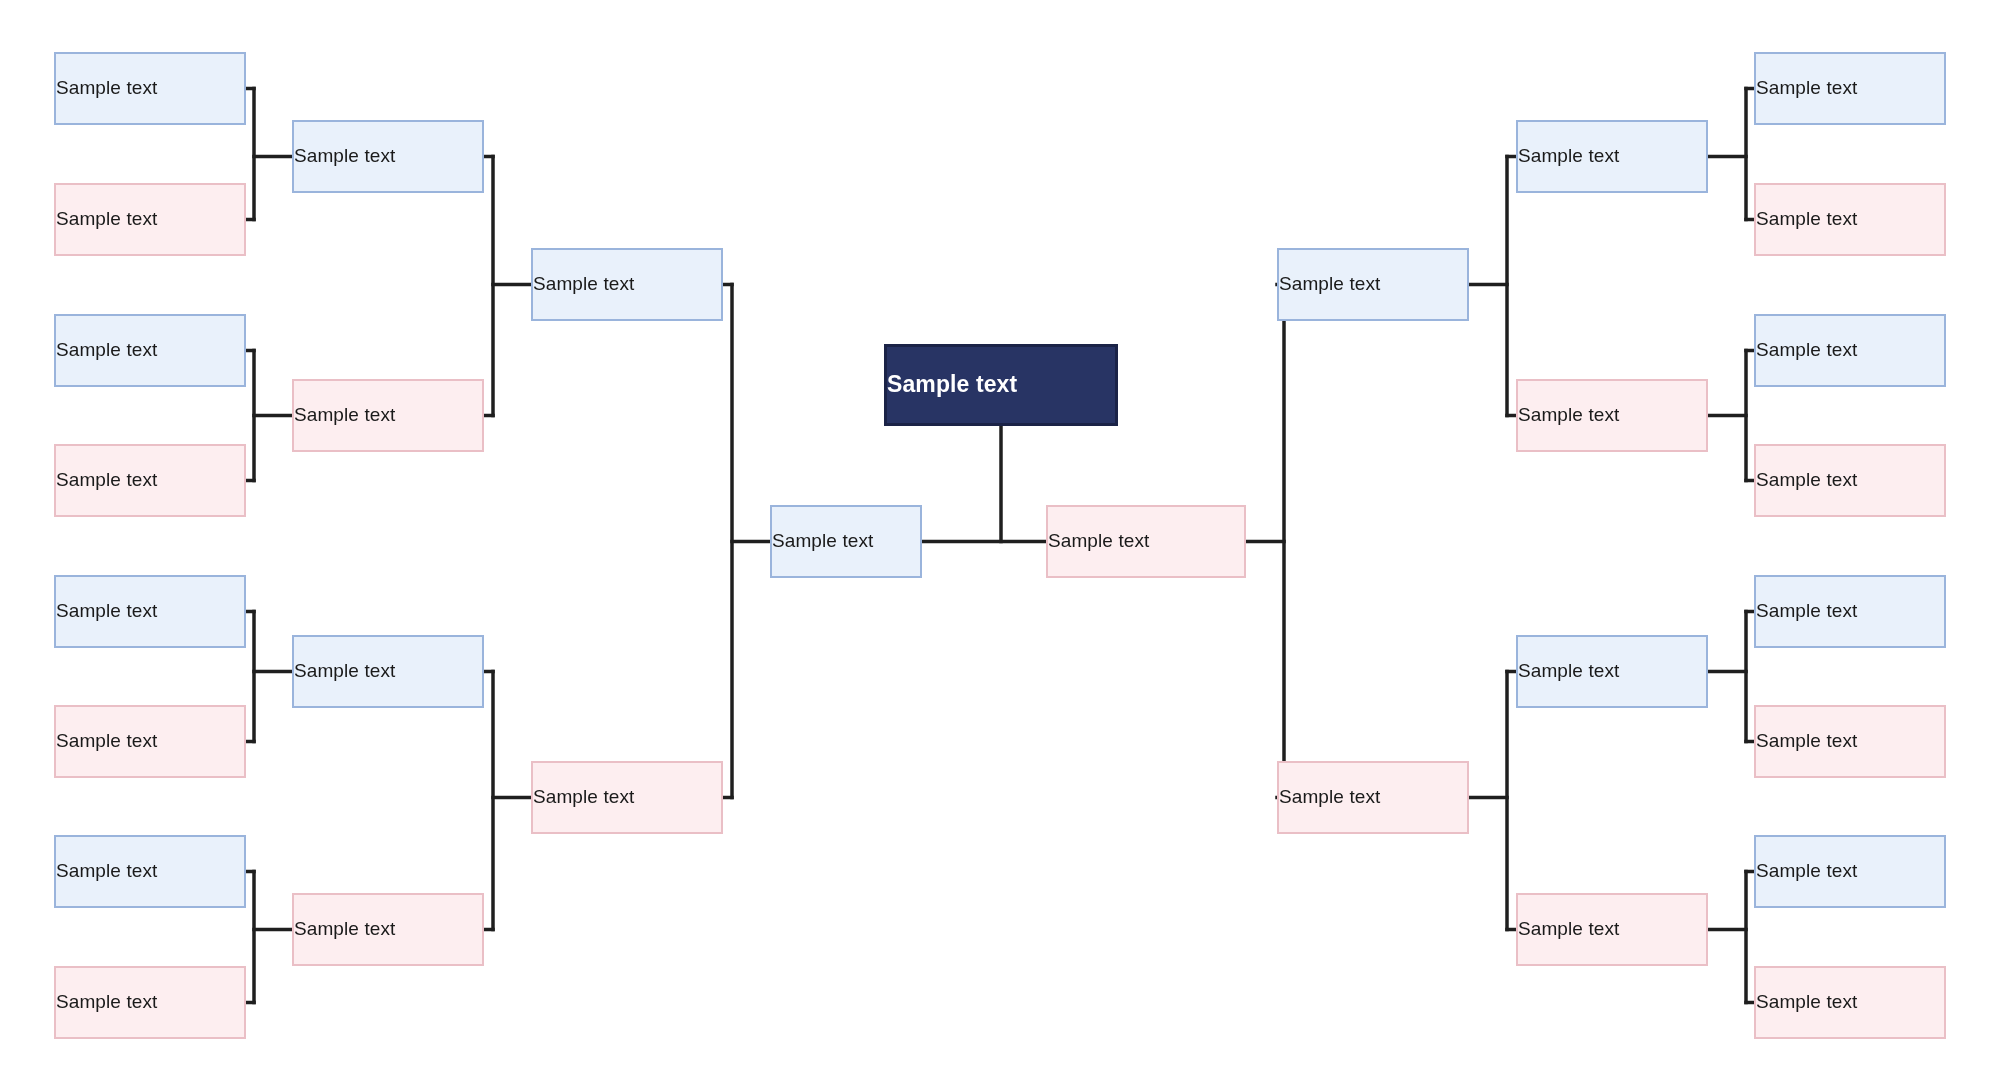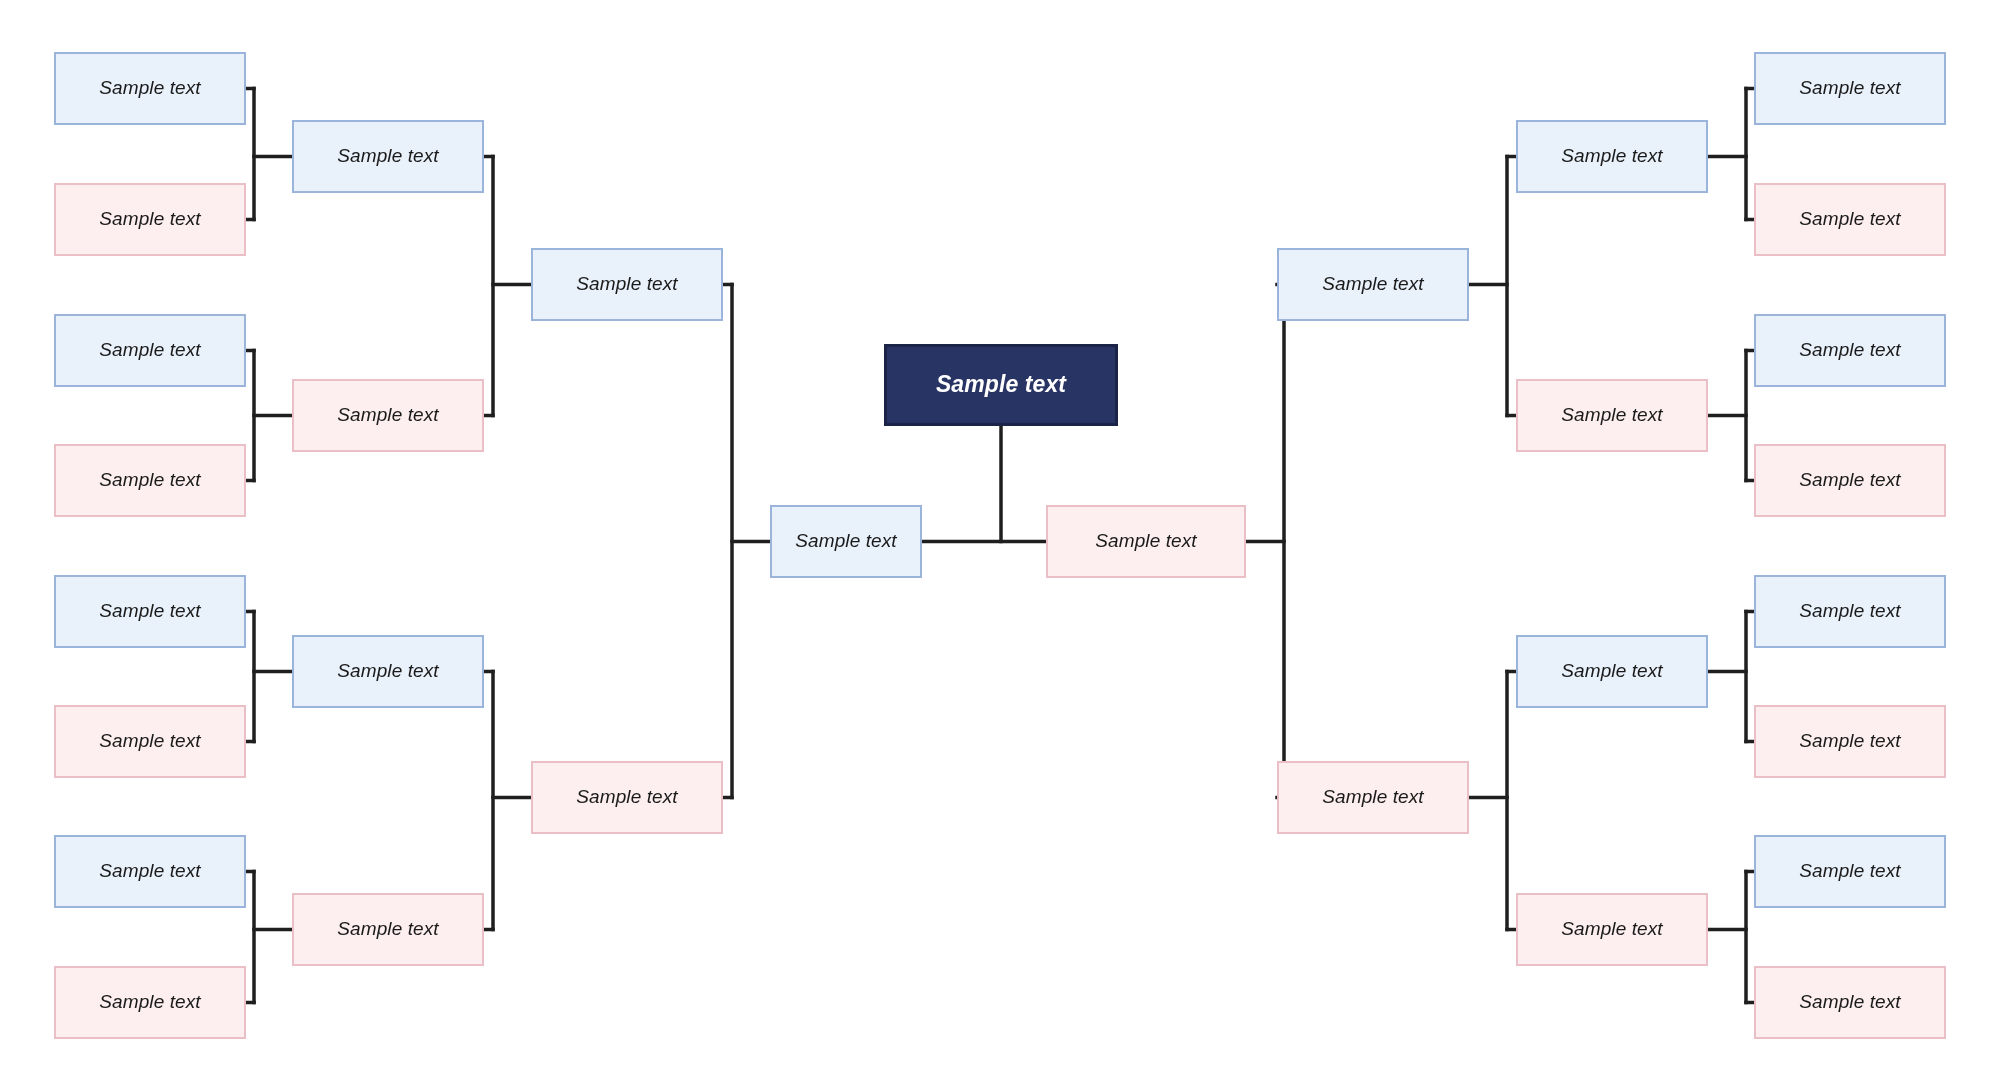--- a/index.html
+++ b/index.html
@@ -24,29 +24,27 @@
     top: 0;
     width: 2000px;
     height: 1083px;
     pointer-events: none;
   }
   .node {
     position: absolute;
     box-sizing: border-box;
     display: flex;
     align-items: center;
-    justify-content: center;
     border-width: 2px;
     border-style: solid;
     font-size: 19px;
     line-height: 1.2;
     color: #1a1a1a;
     white-space: nowrap;
     letter-spacing: 0.1px;
-    font-style: italic;
   }
   .node.blue {
     background: #e9f1fb;
     border-color: #9ab4dc;
   }
   .node.pink {
     background: #fdeef0;
     border-color: #eabfc6;
   }
   .node.root {

